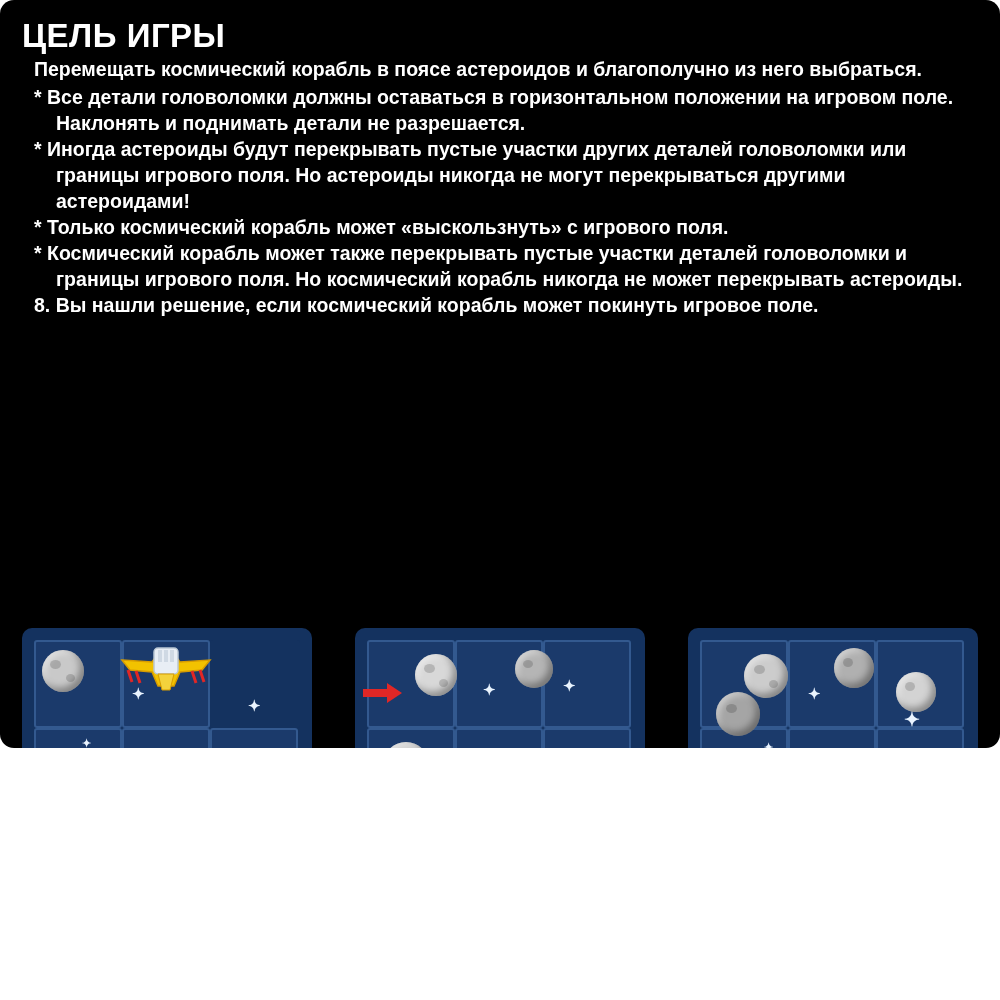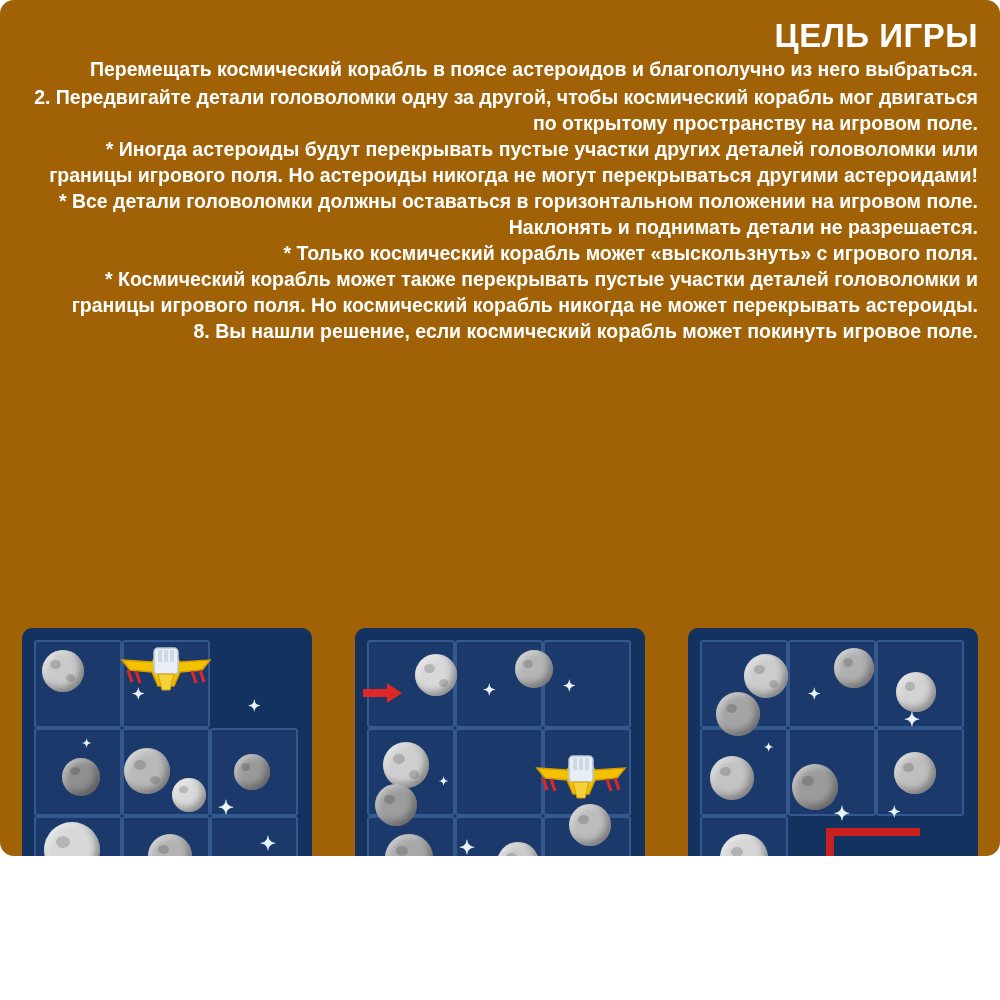--- a/index.html
+++ b/index.html
@@ -9,26 +9,25 @@
   body {
     width: 1000px;
     height: 1000px;
     background: #ffffff;
     font-family: "Liberation Sans", sans-serif;
     overflow: hidden;
   }
   .page {
     position: relative;
     width: 1000px;
-    height: 856px;
-    background: #a16207;
+    height: 748px;
+    background: #000000;
     box-sizing: border-box;
     border-radius: 14px;
     overflow: hidden;
-    text-align: right;
   }
   .content {
     position: absolute;
     left: 22px;
     top: 18px;
     right: 22px;
   }
   h1.section-title {
     margin: 0 0 2px 0;
     font-size: 33px;
@@ -46,20 +45,21 @@
     line-height: 26px;
     font-weight: bold;
     color: #ffffff;
   }
   p.body-line.bullet {
     padding-left: 22px;
     text-indent: -22px;
   }
   .text-block {
     margin-bottom: 2px;
+    margin-left: 12px;
   }
   .boards {
     position: absolute;
     left: 22px;
     top: 628px;
     width: 956px;
     display: flex;
     justify-content: space-between;
   }
   .board-wrap {
@@ -149,23 +149,22 @@
 <div class="page">
 
   <div class="content">
 
     <h1 class="section-title">ЦЕЛЬ ИГРЫ</h1>
     <div class="text-block">
       <p class="body-line">Перемещать космический корабль в поясе астероидов и благополучно из него выбраться.</p>
     </div>
 
     <div class="text-block">
-      <p class="body-line">2. Передвигайте детали головоломки одну за другой, чтобы космический корабль мог двигаться по открытому пространству на игровом поле.</p>
+      <p class="body-line bullet">* Все детали головоломки должны оставаться в горизонтальном положении на игровом поле. Наклонять и поднимать детали не разрешается.</p>
       <p class="body-line bullet">* Иногда астероиды будут перекрывать пустые участки других деталей головоломки или границы игрового поля. Но астероиды никогда не могут перекрываться другими астероидами!</p>
-      <p class="body-line bullet">* Все детали головоломки должны оставаться в горизонтальном положении на игровом поле. Наклонять и поднимать детали не разрешается.</p>
       <p class="body-line bullet">* Только космический корабль может «выскользнуть» с игрового поля.</p>
       <p class="body-line bullet">* Космический корабль может также перекрывать пустые участки деталей головоломки и границы игрового поля. Но космический корабль никогда не может перекрывать астероиды.</p>
       <p class="body-line">8. Вы нашли решение, если космический корабль может покинуть игровое поле.</p>
     </div>
 
   </div>
 
   <div class="boards">
 
     <div class="board-wrap first">

